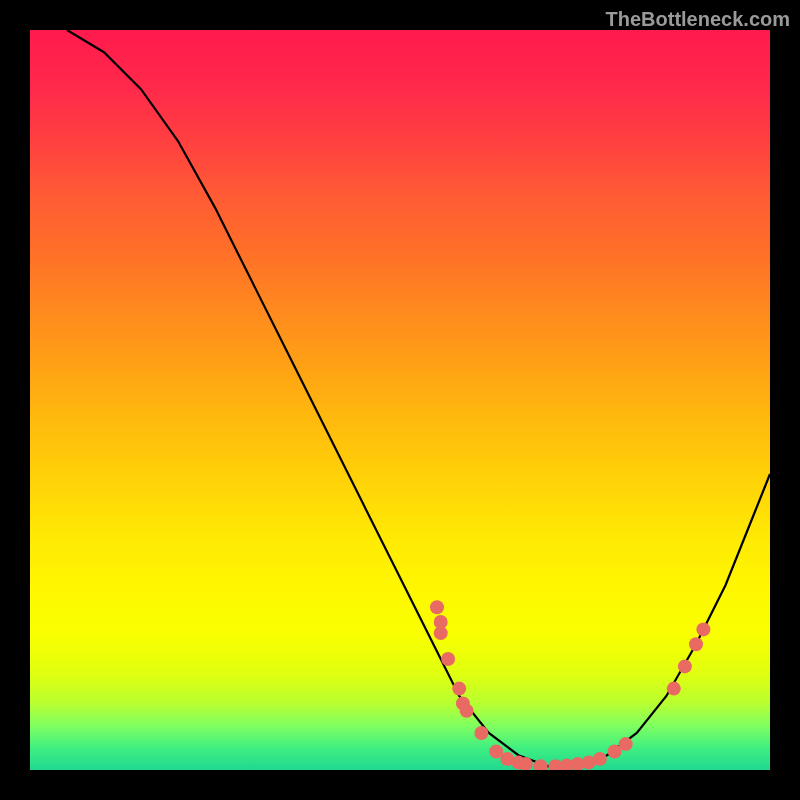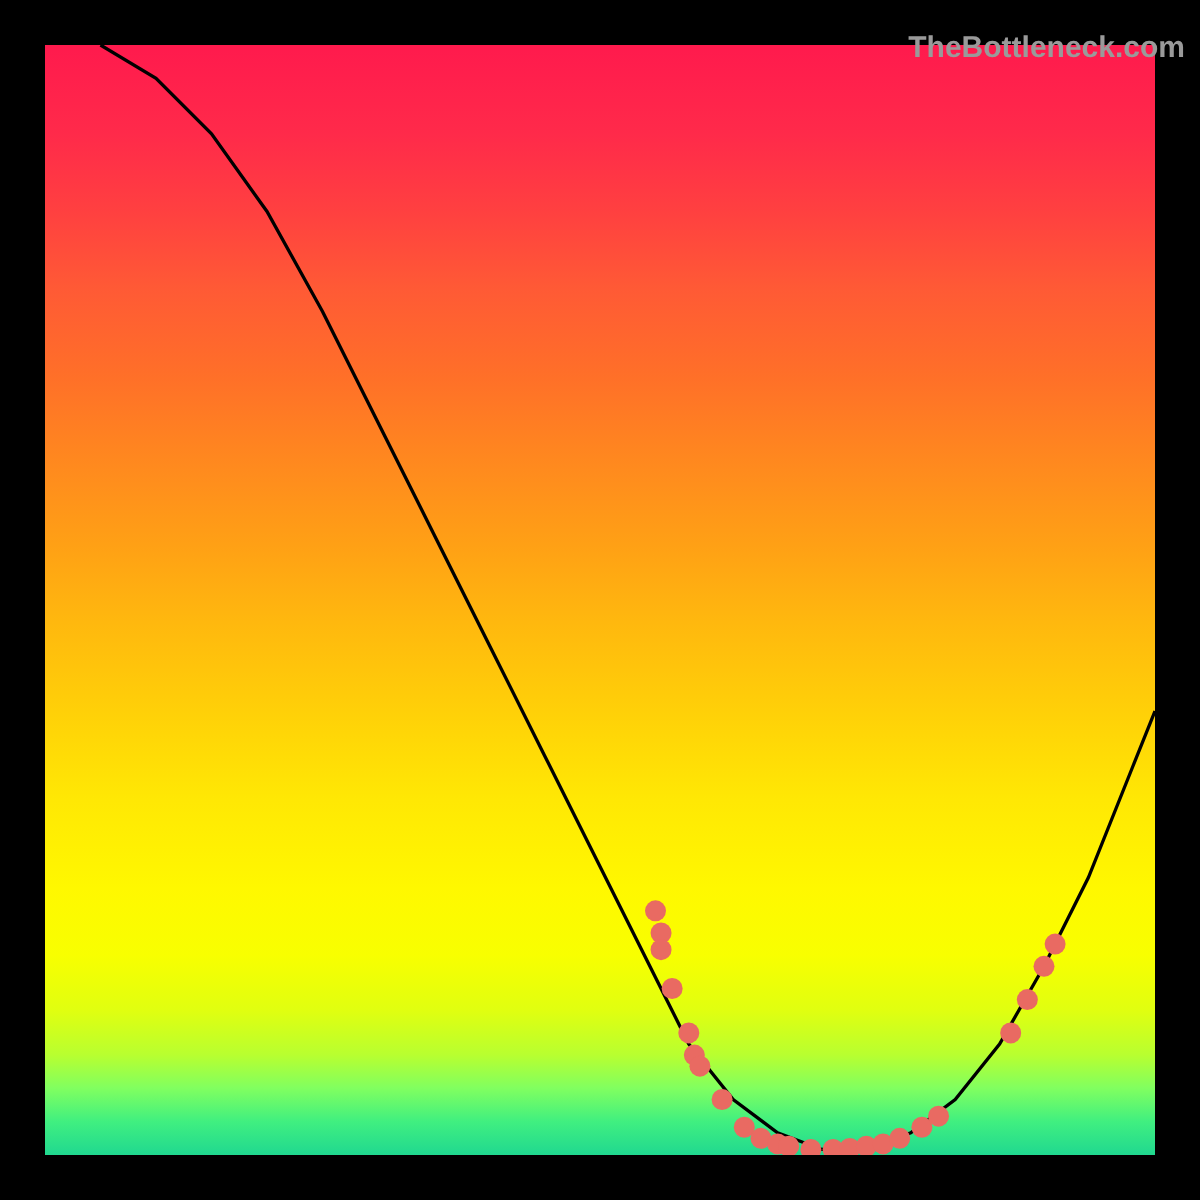--- a/index.html
+++ b/index.html
@@ -5,21 +5,21 @@
   * { margin: 0; padding: 0; box-sizing: border-box; }
   body {
     width: 800px;
     height: 800px;
     background: #000;
     position: relative;
     font-family: Arial, sans-serif;
   }
   .watermark {
     position: absolute;
-    top: 21px;
+    top: 8px;
     right: 10px;
     color: #9a9a9a;
     font-size: 20px;
     font-weight: bold;
     z-index: 10;
   }
   .plot-area {
     position: absolute;
     left: 30px;
     top: 30px;

